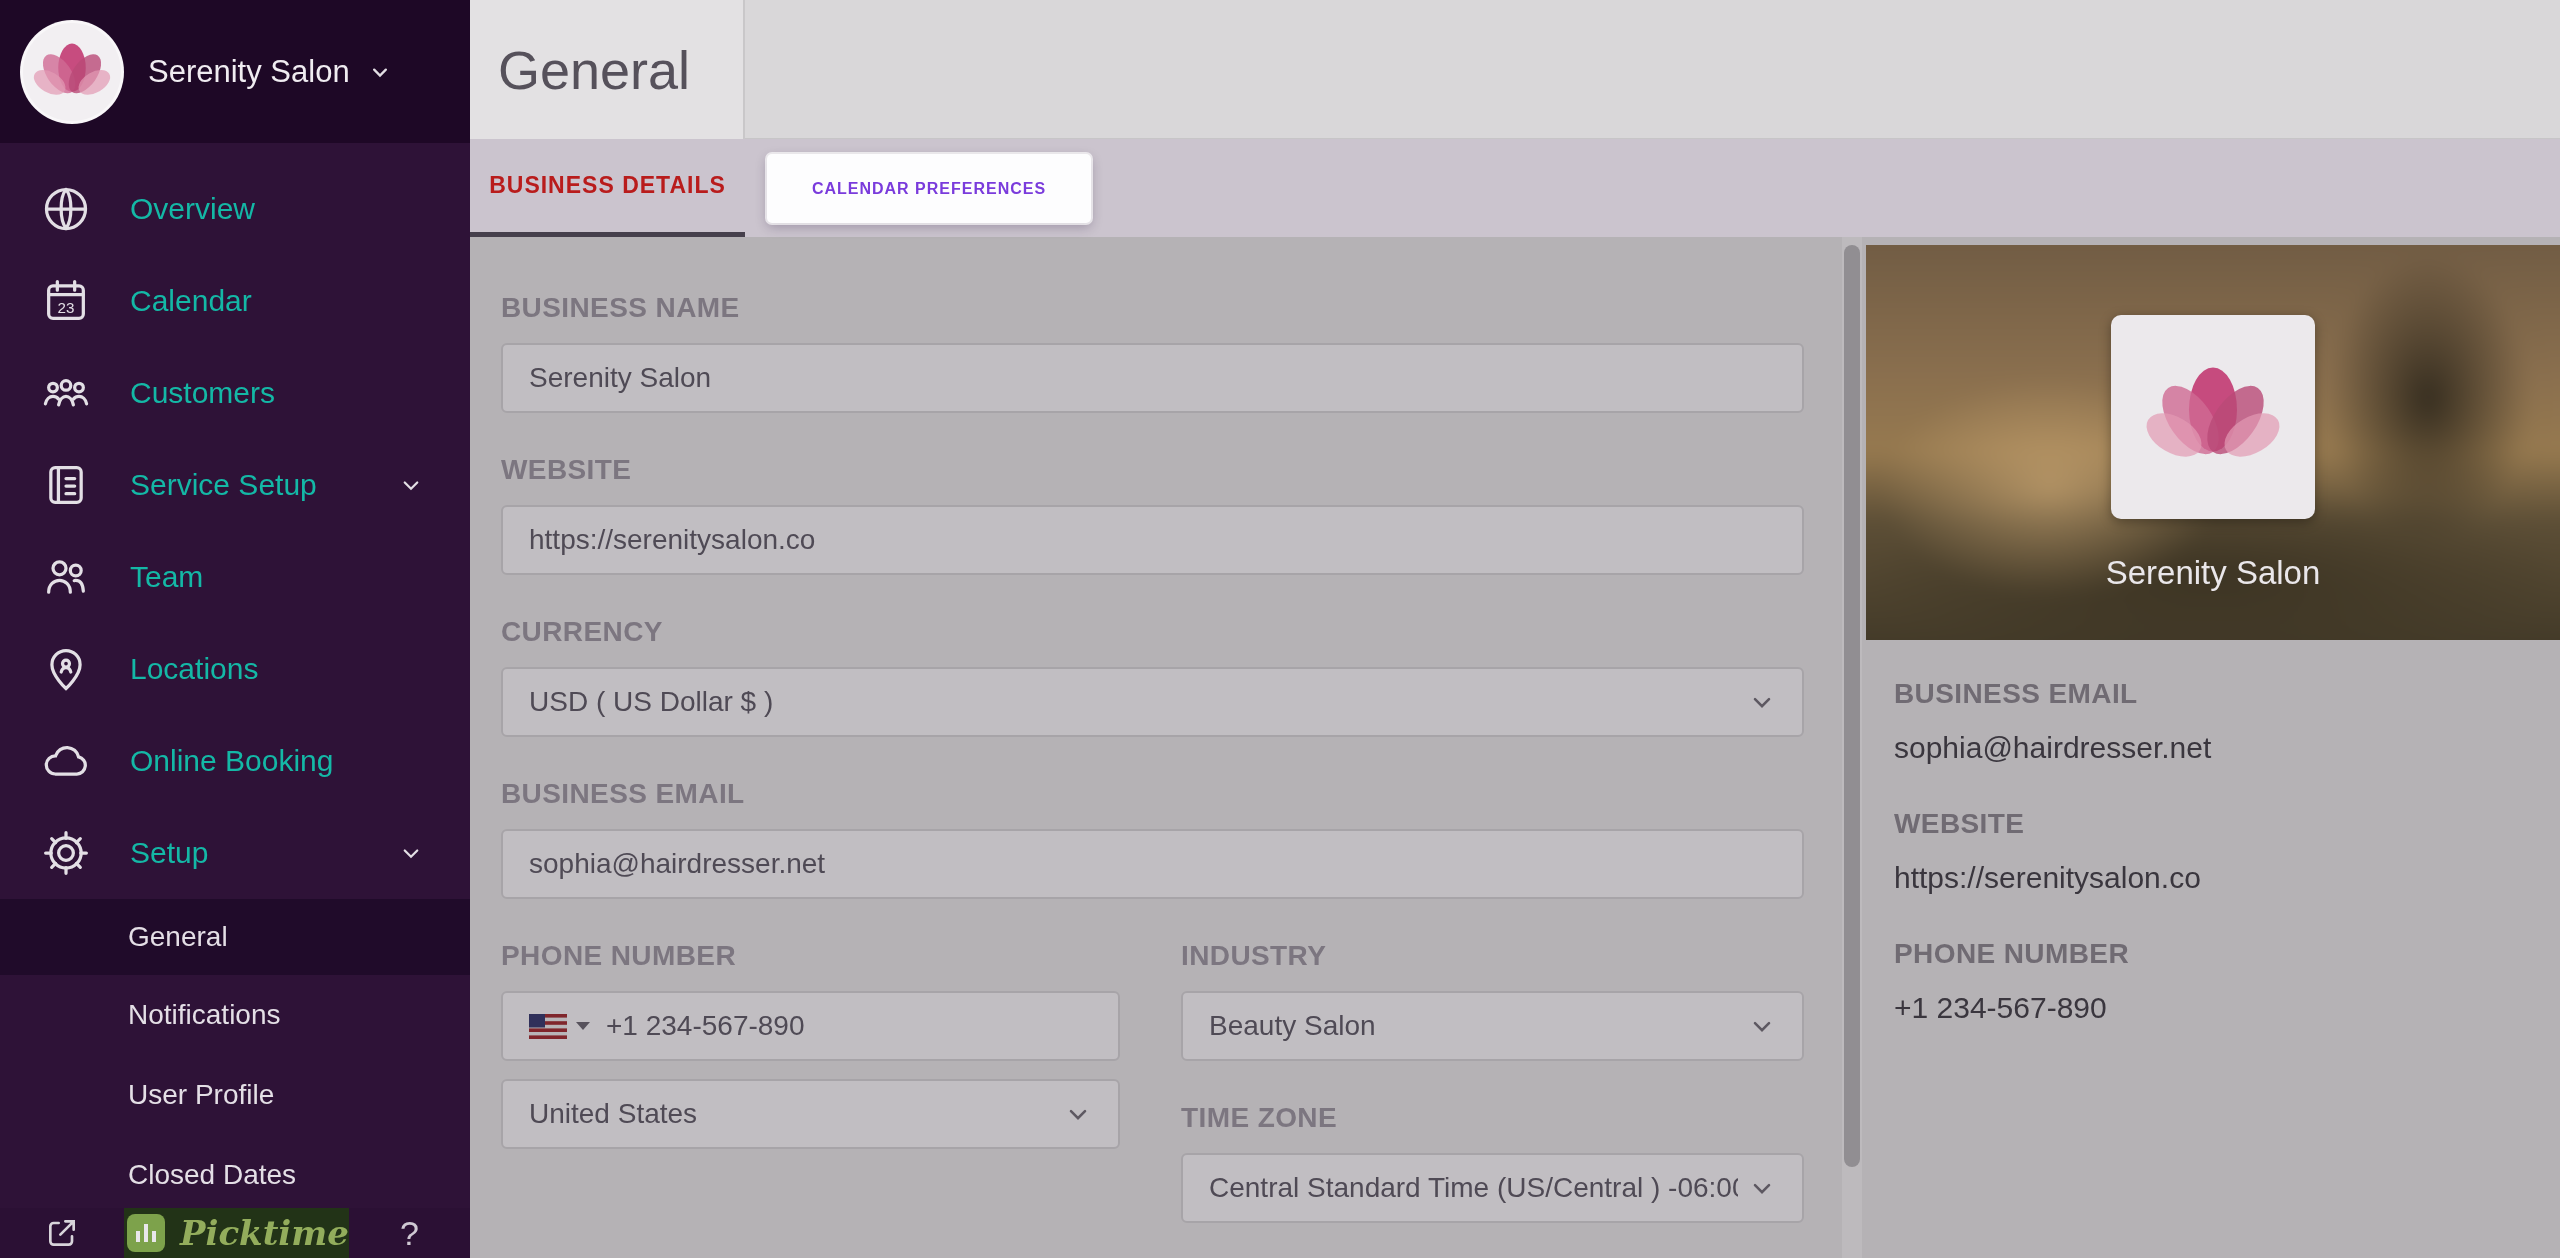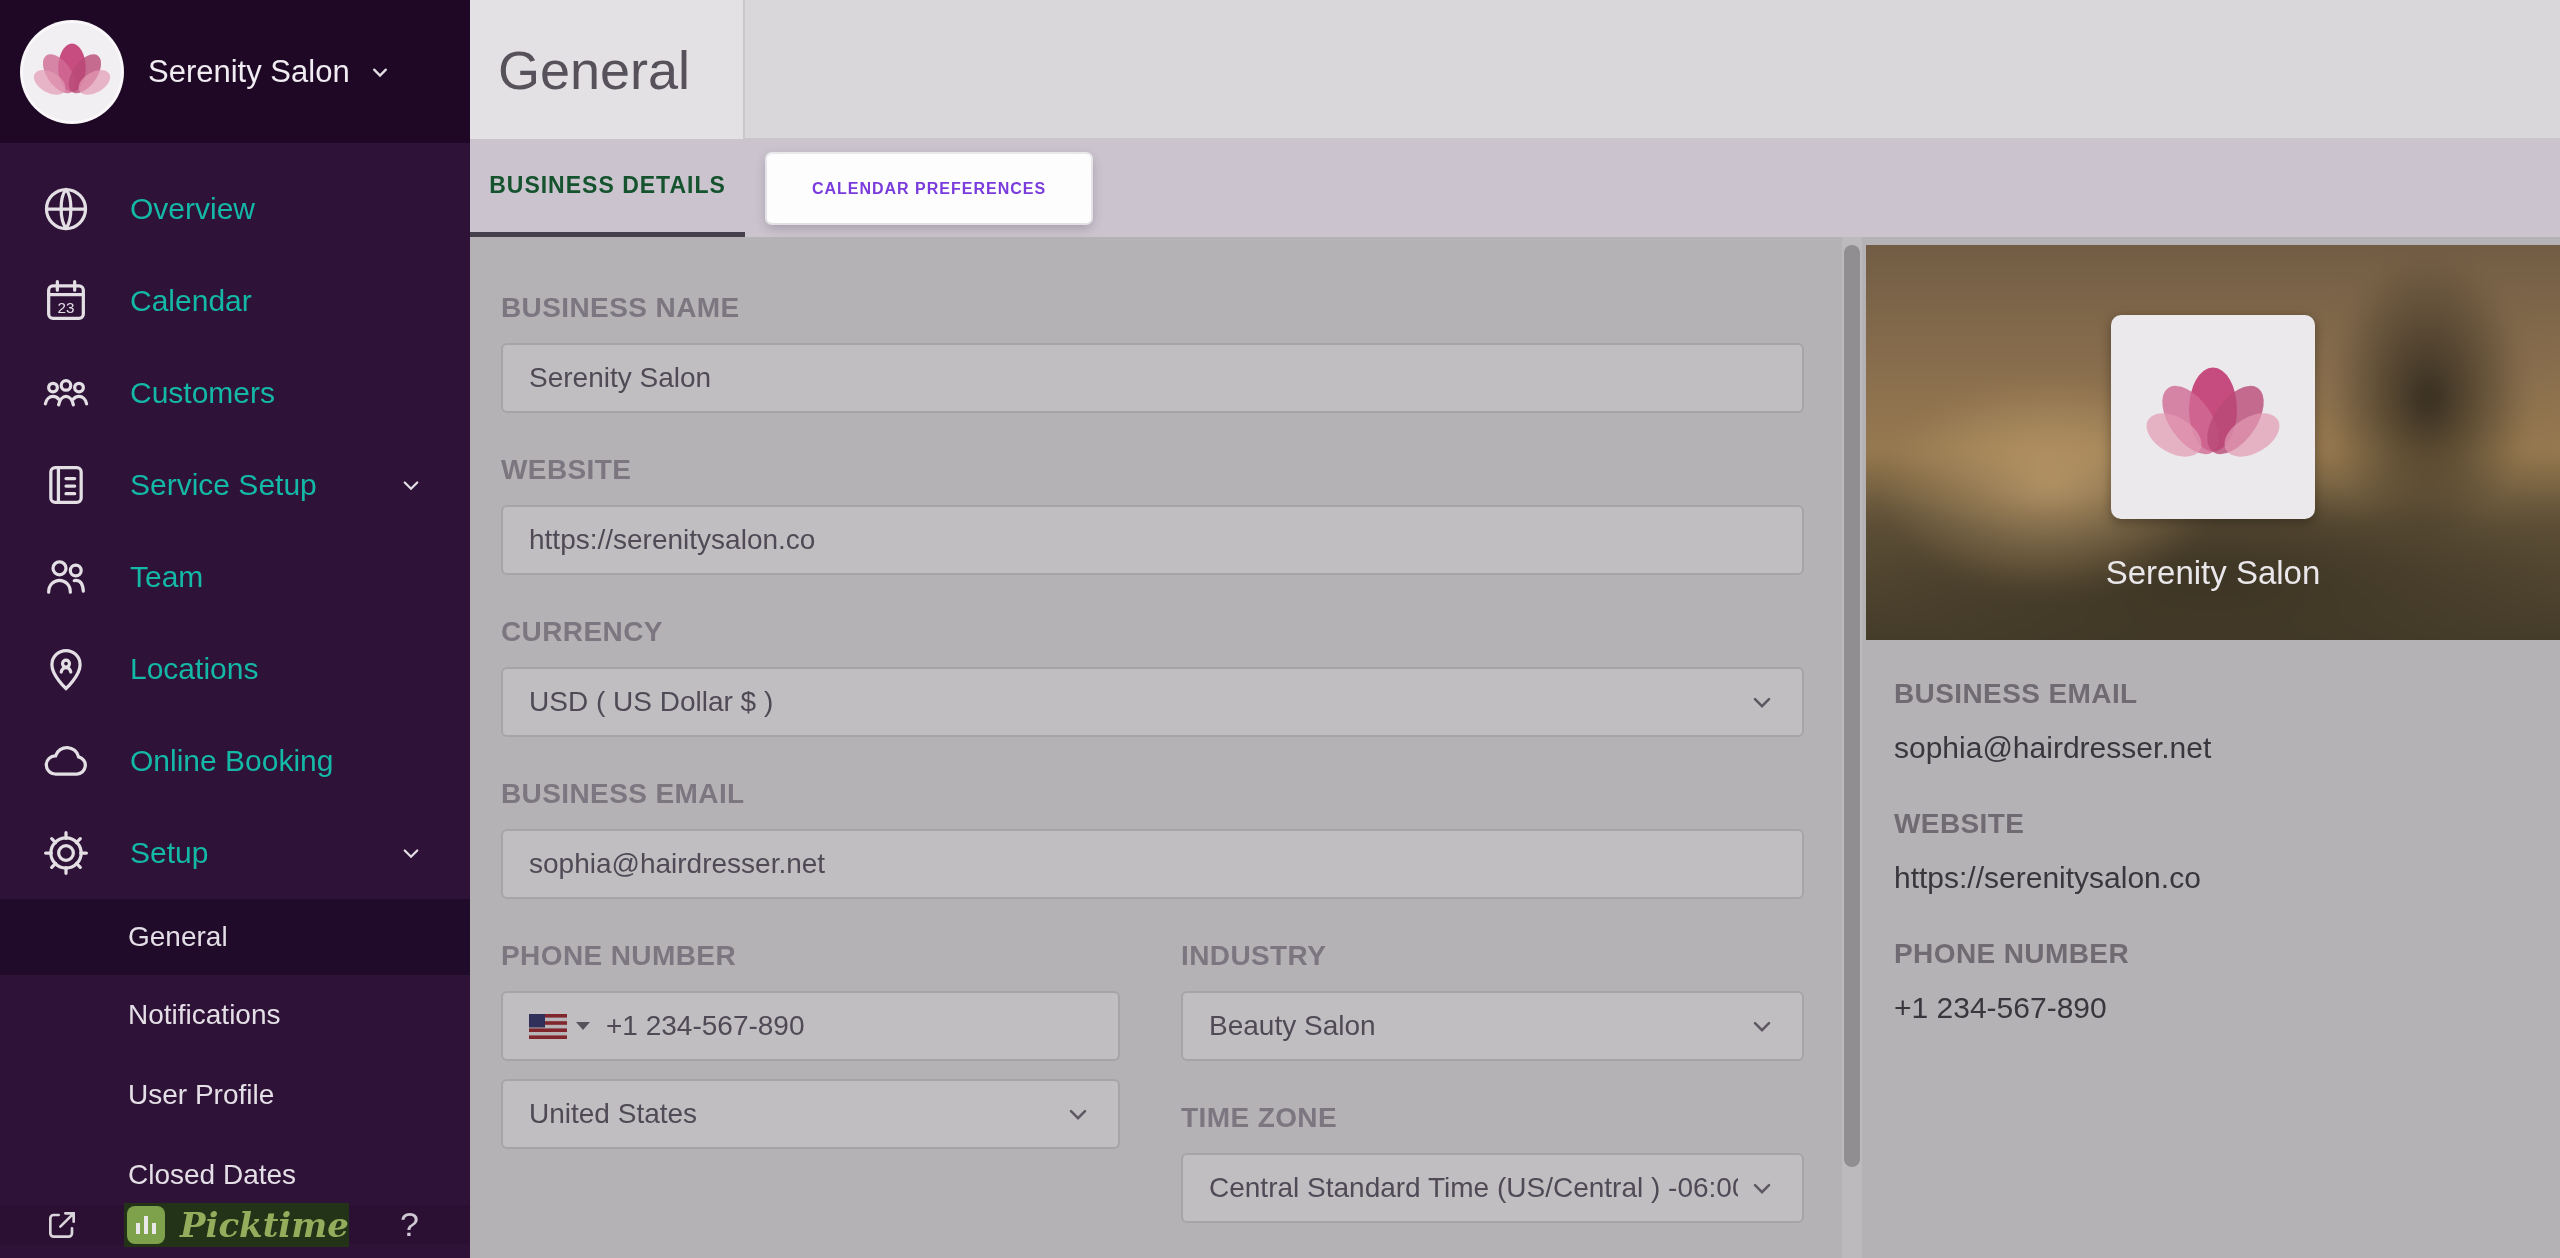--- a/index.html
+++ b/index.html
@@ -16,37 +16,37 @@
 
   .nav { padding-top: 20px; }
   .nav-item { height: 92px; display: flex; align-items: center; padding: 0 40px; position: relative; cursor: pointer; }
   .nav-icon { width: 54px; height: 54px; display: flex; align-items: center; justify-content: flex-start; flex: 0 0 auto; }
   .nav-label { margin-left: 36px; font-size: 30px; color: #14b8a6; }
   .nav-chevron { position: absolute; right: 44px; display: flex; }
 
   .sub-item { height: 80px; display: flex; align-items: center; padding-left: 128px; font-size: 28px; color: #e4dfe6; cursor: pointer; }
   .sub-item.active { height: 76px; background: #200b2a; }
 
-  .footer-bar { position: absolute; bottom: 0; left: 0; width: 470px; height: 67px; display: flex; z-index: 6; align-items: center; }
+  .footer-bar { position: absolute; bottom: 0; left: 0; width: 470px; height: 50px; display: flex; z-index: 6; }
   .fb-seg { display: flex; align-items: center; justify-content: center; cursor: pointer; }
   .fb-left { width: 131px; background: #2b1034; }
   .fb-center { flex: 1; background: #223317; }
   .fb-right { width: 128px; background: #2b1034; }
   .pt-text { margin-left: 12px; font-family: "DejaVu Serif", serif; font-style: italic; font-weight: 700; font-size: 34px; color: #93ad5c; }
   .help-q { font-size: 34px; color: #cfc9d3; font-weight: 400; }
 
   
   .main { position: absolute; left: 470px; top: 0; right: 0; height: 100%; }
   .header { position: absolute; left: 0; top: 0; right: 0; height: 139px; background: #d9d7d9; border-bottom: 1px solid #c7c5c7; }
   .title-box { position: absolute; left: 0; top: 0; width: 275px; height: 139px; background: #e3e1e3; border-right: 2px solid #c9c7c9; display: flex; align-items: center; padding-left: 28px; }
   .page-title { font-size: 54px; font-weight: 400; color: #56515b; }
 
   .tab-bar { position: absolute; left: 0; top: 139px; right: 0; height: 98px; background: #cbc4ce; }
   .tab-first { position: absolute; left: 0; top: 0; width: 275px; height: 98px; display: flex; align-items: center; justify-content: center; border-bottom: 5px solid #46404c; cursor: pointer; }
-  .tab-first span { font-size: 23px; font-weight: 700; letter-spacing: 1px; color: #14532d; }
+  .tab-first span { font-size: 23px; font-weight: 700; letter-spacing: 1px; color: #b91c1c; }
   .tab-highlight { position: absolute; left: 297px; top: 15px; width: 324px; height: 69px; background: #fdfdfe; border-radius: 5px; display: flex; align-items: center; justify-content: center; box-shadow: 0 0 0 2px rgba(255,255,255,.65), 0 4px 12px rgba(40,20,60,.28); cursor: pointer; z-index: 10; }
   .tab-highlight span { font-size: 16px; font-weight: 700; letter-spacing: 1px; color: #7a3bdc; }
 
   .content { position: absolute; top: 237px; left: 0; right: 0; bottom: 0; background: #b5b2b5; }
 
   
   .form { position: absolute; left: 31px; top: 0; width: 1303px; }
   .field-label { margin-top: 40px; font-size: 28px; font-weight: 700; color: #7c7680; letter-spacing: .4px; line-height: 34px; }
   .field-label.first { margin-top: 54px; }
   .input { margin-top: 18px; height: 70px; background: #c1bec2; border: 2px solid #a7a4a8; border-radius: 6px; display: flex; align-items: center; padding: 0 26px; font-size: 28px; color: #4f4a55; cursor: text; }

